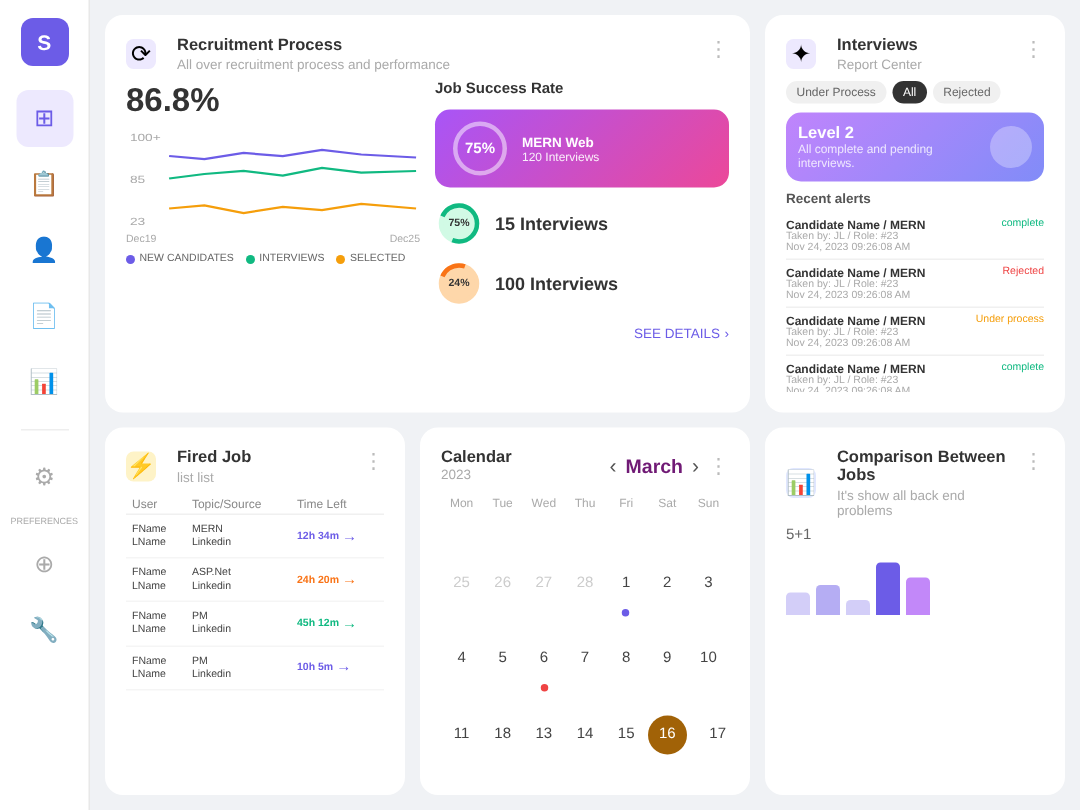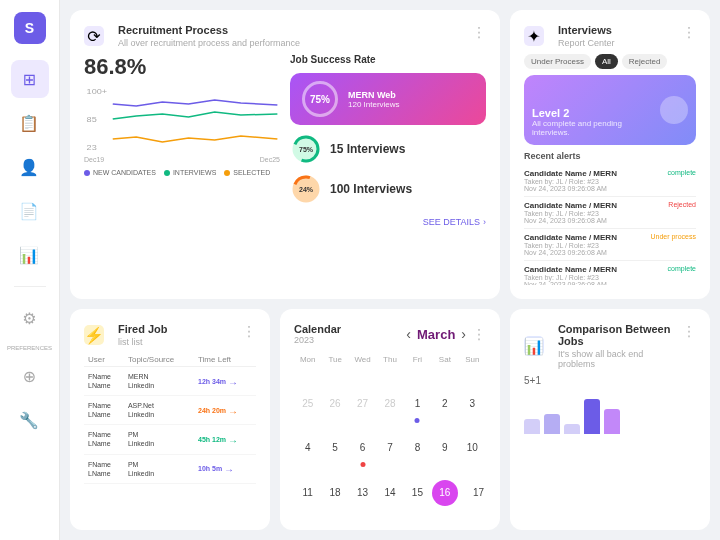--- a/index.html
+++ b/index.html
@@ -137,21 +137,21 @@
       cursor: pointer; background: #f0f0f0; color: #666;
     }
     .int-tab.active { background: #333; color: #fff; }
     .int-highlight {
       background: linear-gradient(135deg, #c084fc, #818cf8);
       border-radius: 10px;
       padding: 8px;
       color: #fff;
       margin-bottom: 6px;
     }
-    .int-level { font-size: 11px; font-weight: 700; margin-top: 24px; }
+    .int-level { font-size: 11px; font-weight: 700; }
     .int-desc { font-size: 8px; opacity: 0.8; }
     .recent-alerts-title { font-size: 9px; font-weight: 600; color: #555; margin-bottom: 4px; }
     .alert-item { border-bottom: 1px solid #f0f0f0; padding: 4px 0; }
     .alert-name { font-size: 8px; font-weight: 600; color: #333; }
     .alert-sub { font-size: 7px; color: #aaa; }
     .alert-status { font-size: 7px; }
     .status-complete { color: #10b981; }
     .status-rejected { color: #ef4444; }
     .status-process { color: #f59e0b; }
     .alert-row { display: flex; justify-content: space-between; align-items: flex-start; }
@@ -188,21 +188,21 @@
     .cal-month { font-size: 13px; font-weight: 600; color: #701a75; }
     .cal-year { font-size: 9px; color: #aaa; }
     .cal-grid { display: grid; grid-template-columns: repeat(7, 1fr); gap: 0; margin-top: 6px; flex: 1; }
     .cal-day-header { text-align: center; font-size: 8px; color: #aaa; font-weight: 500; padding: 4px 0; }
     .cal-day {
       text-align: center; font-size: 10px; color: #444;
       padding: 6px 2px; position: relative; cursor: pointer;
       display: flex; align-items: center; justify-content: center;
     }
     .cal-day.today {
-      background: #d946ef; color: #fff; border-radius: 50%;
+      background: #a16207; color: #fff; border-radius: 50%;
       width: 26px; height: 26px; margin: auto;
       display: flex; align-items: center; justify-content: center;
     }
     .cal-day.other-month { color: #ccc; text-align: center; }
     .cal-dot {
       width: 5px; height: 5px; border-radius: 50%;
       position: absolute; bottom: 2px; left: 50%; transform: translateX(-50%);
     }
 
     

